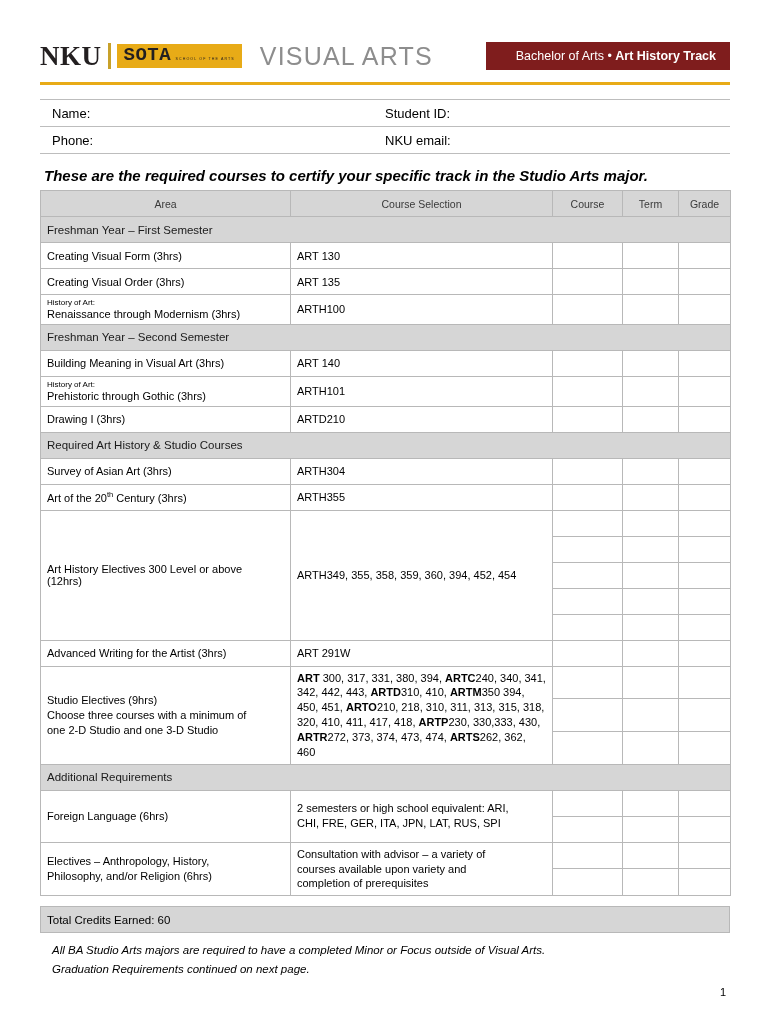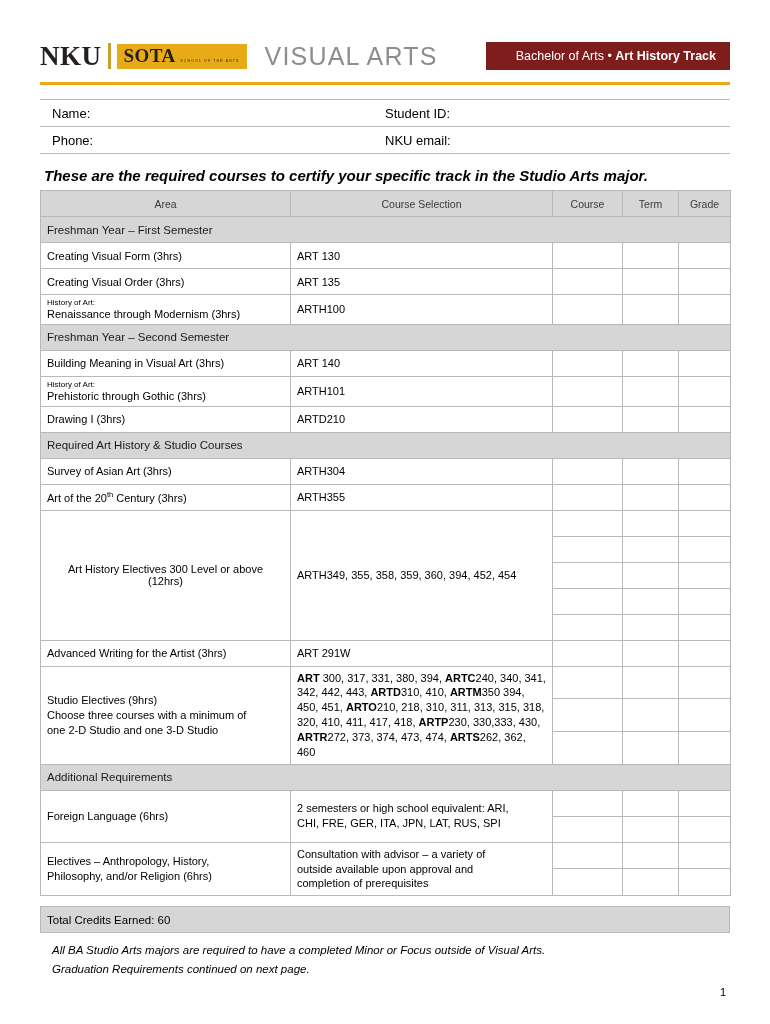--- a/index.html
+++ b/index.html
@@ -46,21 +46,21 @@
     height: 26px;
     background: #c8a12a;
     margin: 0 6px;
   }
   .logo-sota-wrap {
     background: #e8ab17;
     padding: 2px 7px 3px 7px;
     text-align: center;
   }
   .logo-sota {
-    font-family: Liberation Serif, serif;
+    font-family: Liberation Mono, monospace;
     font-weight: bold;
     font-size: 19px;
     color: #231f20;
     line-height: 1;
     letter-spacing: 0.5px;
   }
   .logo-sota-sub {
     font-size: 3.6px;
     letter-spacing: 1.1px;
     color: #231f20;
@@ -144,21 +144,21 @@
     padding: 5px 8px;
     color: #1a1a1a;
   }
   .small-label {
     font-size: 8px;
     display: block;
     line-height: 1.1;
   }
   .cell-area { padding-left: 9px; }
   .tall { height: 30px; margin-top: 44px; }
-  .empty-h { height: 22px; text-align: center; }
+  .empty-h { height: 22px; }
   .bold { font-weight: bold; }
   .sup { font-size: 7.5px; vertical-align: super; }
 
   .total-row td {
     background: #d6d6d6;
     font-size: 11.5px;
     padding: 6px 9px;
   }
 
   .footnote {
@@ -389,21 +389,21 @@
         <td class="empty-h"></td>
         <td class="empty-h"></td>
       </tr>
       <tr>
         <td class="cell-area lh-tight" rowspan="2">
           <div>Electives – Anthropology, History,</div>
           <div>Philosophy, and/or Religion (6hrs)</div>
         </td>
         <td class="lh-tight" rowspan="2">
           <div>Consultation with advisor – a variety of</div>
-          <div>outside available upon approval and</div>
+          <div>courses available upon variety and</div>
           <div>completion of prerequisites</div>
         </td>
         <td class="empty-h"></td>
         <td class="empty-h"></td>
         <td class="empty-h"></td>
       </tr>
       <tr>
         <td class="empty-h"></td>
         <td class="empty-h"></td>
         <td class="empty-h"></td>

